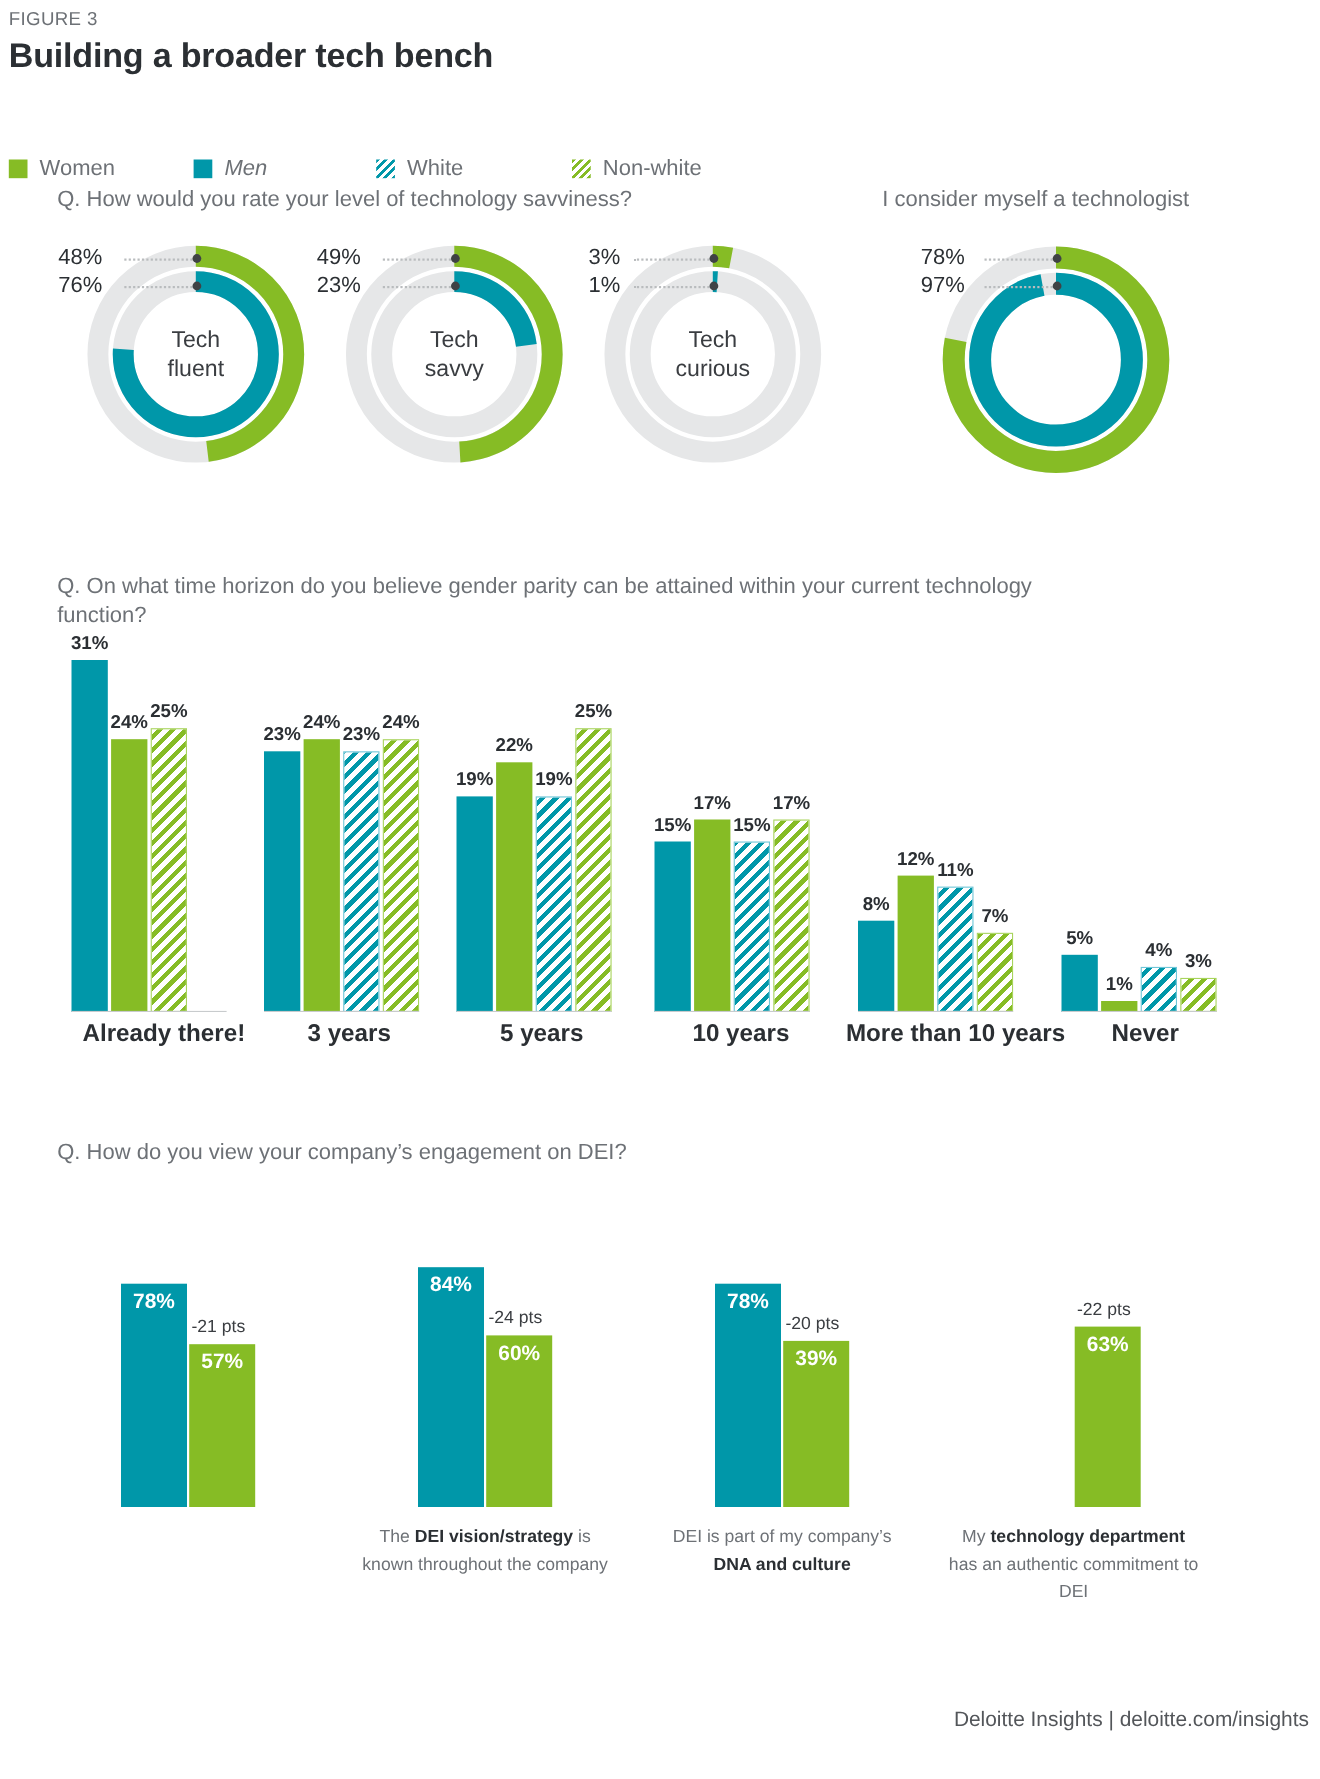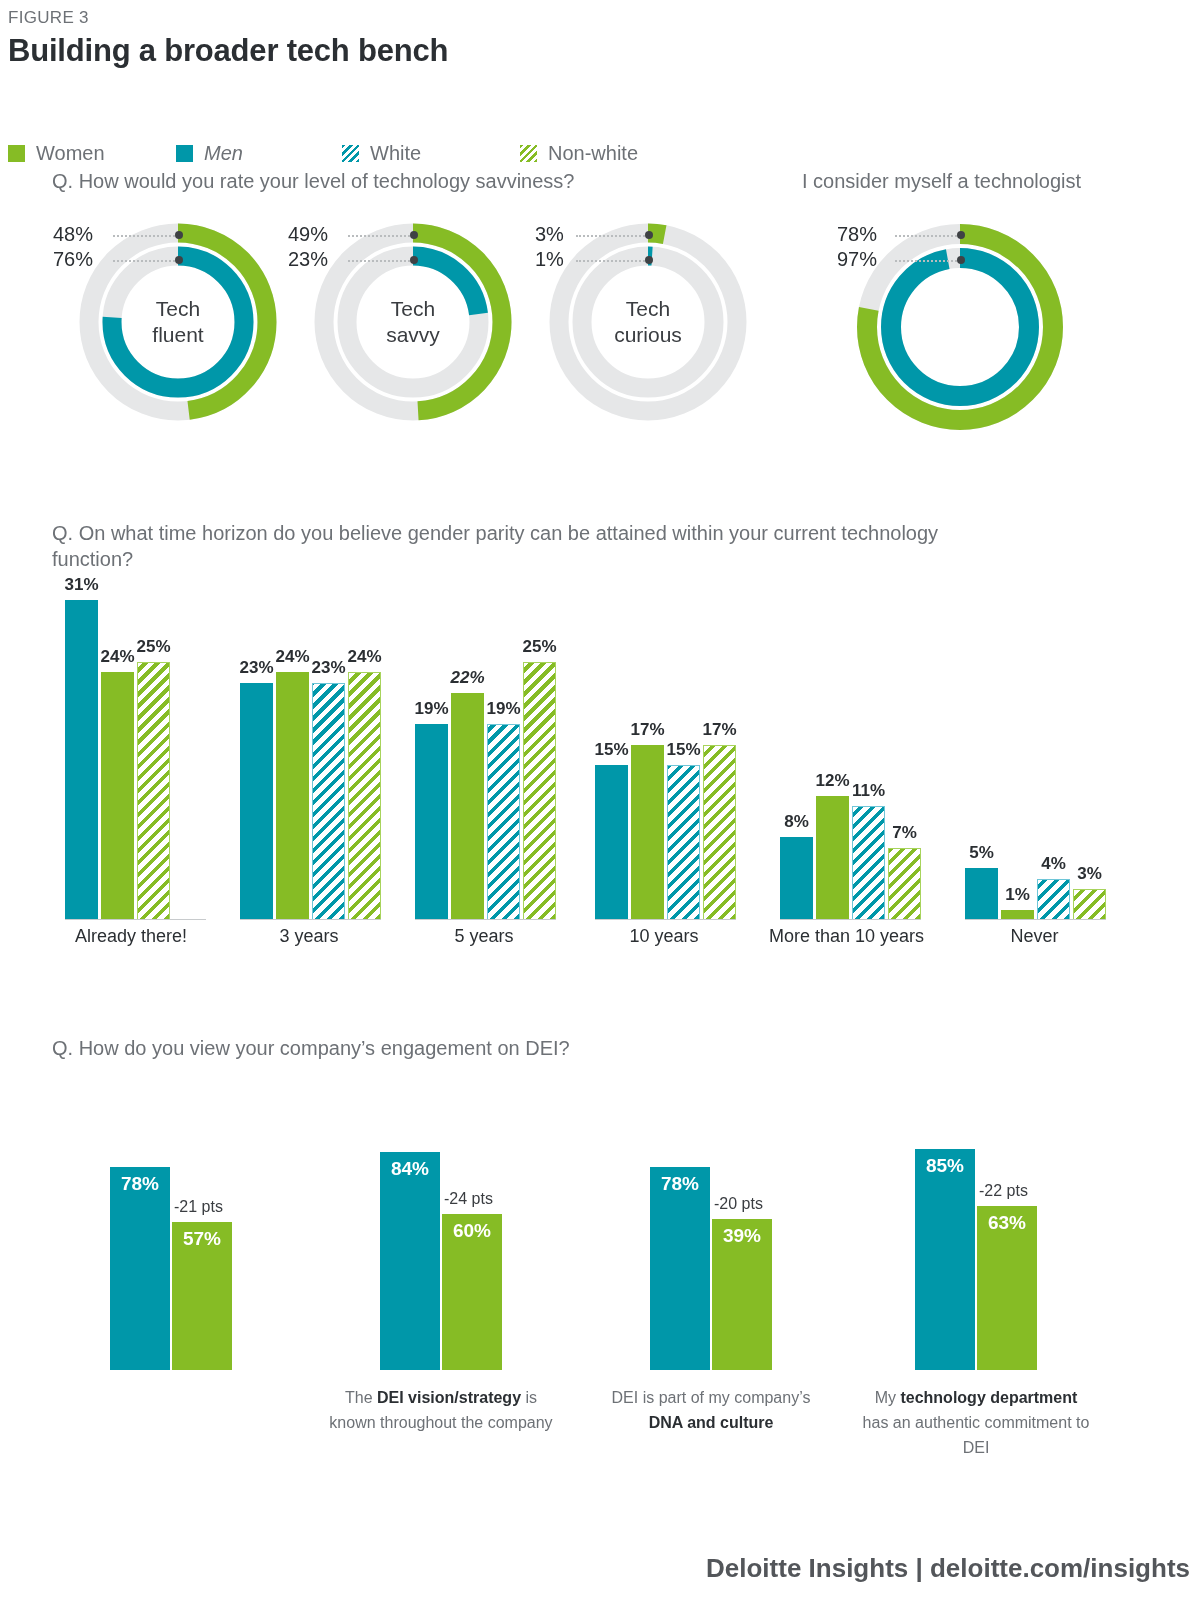--- a/index.html
+++ b/index.html
@@ -78,21 +78,21 @@
   .f-green-h {
     background: repeating-linear-gradient(-45deg,#86bc25 0 4px,#ffffff 4px 8.5px);
     border:1px solid #a8d45c;
   }
   .bval {
     position:absolute; left:50%; transform:translateX(-50%);
     font-size:17px; font-weight:bold; color:#2b2f33; white-space:nowrap;
   }
   .baseline { position:absolute; left:0; height:1px; background:#c8cbcd; bottom:0; }
   .cat {
-    position:absolute; top:326px; font-size:18px; font-weight:normal;
+    position:absolute; top:326px; font-size:22px; font-weight:bold;
     color:#2b2f33; white-space:nowrap;
   }
 
   
   #dei { position:absolute; left:40px; top:1080px; width:1120px; height:400px; }
   .pair { position:absolute; bottom:110px; }
   .pair .pbar { position:absolute; bottom:0; width:60px; }
   .pbar .pfill { position:absolute; bottom:0; left:0; right:0; }
   .pval {
     position:absolute; top:6px; left:0; right:0; text-align:center;
@@ -103,21 +103,21 @@
   }
   .pcap {
     position:absolute; top:100%; margin-top:16px;
     font-size:16px; line-height:1.55; text-align:center; color:#6d7176;
     width:230px; left:50%; transform:translateX(-50%);
   }
   .pcap b { color:#2b2f33; font-weight:bold; }
 
   
   .source { position:absolute; left:8px; top:1513px; font-size:19px; color:#6d7176; }
-  .brand  { position:absolute; right:10px; top:1553px; font-size:26px; color:#53565a; font-weight:bold;text-align:right; }
+  .brand  { position:absolute; right:10px; top:1553px; font-size:19px; color:#53565a; font-weight:normal;text-align:right; }
 </style>
 </head>
 <body>
 
 <div class="page">
 
   <div class="fig-label">FIGURE 3</div>
   <div class="fig-title">Building a broader tech bench</div>
 
   <div class="legend">
@@ -269,21 +269,21 @@
         </div>
         <div class="baseline" style="width: 141px;"></div>
         <div class="cat" style="left: 39.5px;">3 years</div>
       </div>
       <div class="bgroup" style="left: 375px;">
         <div class="bars">
           <div class="bar" style="height: 320px;">
             <div class="fill f-blue" style="height: 196.129px;"></div>
             <div class="bval" style="bottom: 201.129px;">19%</div>
           </div>
-          <div class="bar" style="height: 320px; font-style: italic;">
+          <div class="bar" style="height: 320px;">
             <div class="fill f-green" style="height: 227.097px;"></div>
             <div class="bval" style="bottom: 232.097px;">22%</div>
           </div>
           <div class="bar" style="height: 320px;">
             <div class="fill f-blue-h" style="height: 196.129px;"></div>
             <div class="bval" style="bottom: 201.129px;">19%</div>
           </div>
           <div class="bar" style="height: 320px;">
             <div class="fill f-green-h" style="height: 258.065px;"></div>
             <div class="bval" style="bottom: 263.065px;">25%</div>
@@ -391,24 +391,20 @@
           <div class="pval">78%</div>
         </div>
         <div class="pbar" style="left: 62px; height: 150.8px;">
           <div class="pfill" style="height: 150.8px; background: rgb(134, 188, 37);"></div>
           <div class="pval">39%</div>
         </div>
         <div class="delta" style="left: 64px; bottom: 156.8px;">-20 pts</div>
         <div class="pcap"><span>DEI is part of my company’s </span><b>DNA and culture</b></div>
       </div>
       <div class="pair" style="left: 875px; width: 122px; height: 260px;">
-        <div class="pbar" style="left: 0px; height: 221px;">
-          <div class="pfill" style="height: 221px; background: rgb(0, 151, 169);"></div>
-          <div class="pval">85%</div>
-        </div>
         <div class="pbar" style="left: 62px; height: 163.8px;">
           <div class="pfill" style="height: 163.8px; background: rgb(134, 188, 37);"></div>
           <div class="pval">63%</div>
         </div>
         <div class="delta" style="left: 64px; bottom: 169.8px;">-22 pts</div>
         <div class="pcap"><span>My </span><b>technology department</b><span> has an authentic commitment to DEI</span></div>
       </div>
     </div>
 
   <div class="brand">Deloitte Insights | deloitte.com/insights</div>

